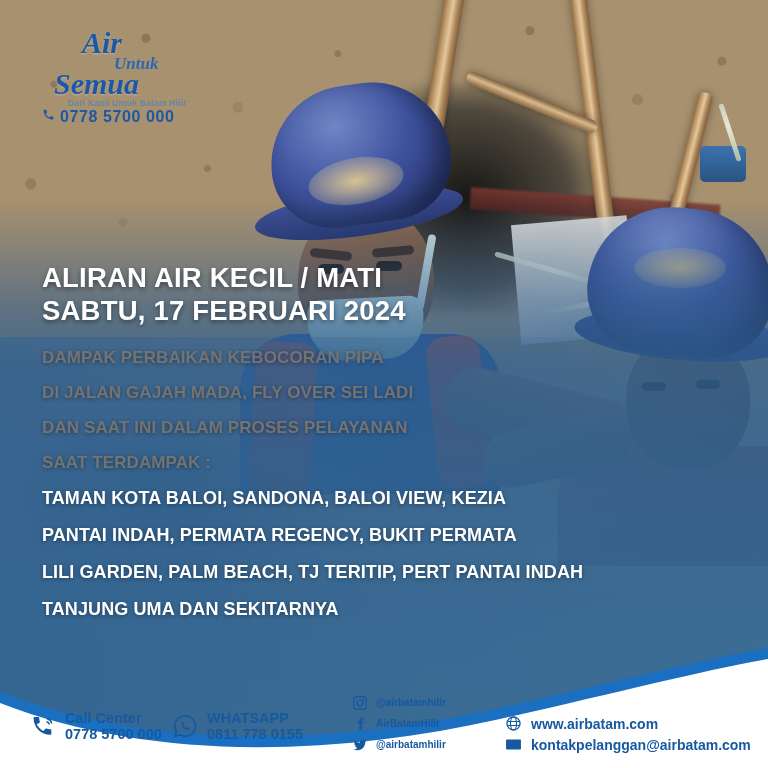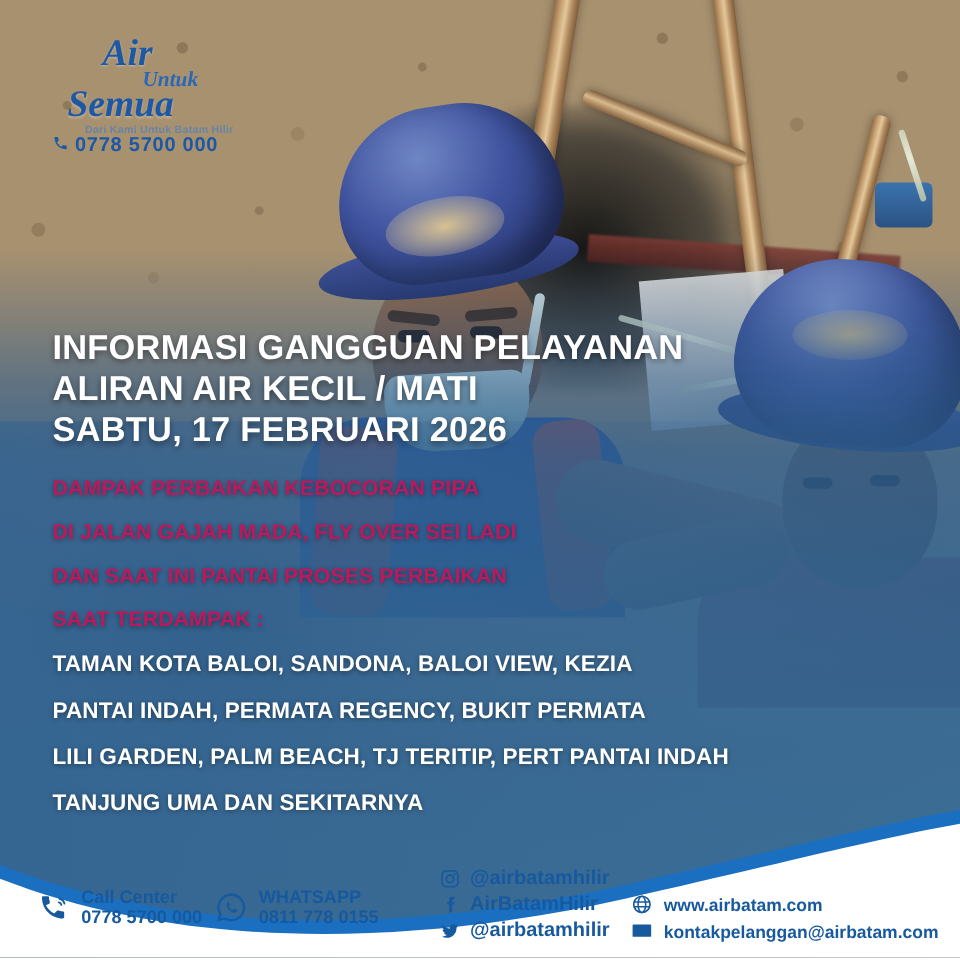--- a/index.html
+++ b/index.html
@@ -237,21 +237,21 @@
   
   .content { position:absolute; left:42px; top:262px; right:60px; }
   .headline {
     color:#ffffff; font-weight:bold; font-size:27.5px; line-height:31px;
     letter-spacing:.2px; text-shadow:0 2px 5px rgba(0,0,0,.45);
     white-space:nowrap;
   }
   .headline div { margin-bottom:2px; }
   .bodyblock { margin-top:22px; }
   .bodyblock div {
-    color:#be185d; font-weight:bold; font-size:17px; line-height:19px;
+    color:#737373; font-weight:bold; font-size:17px; line-height:19px;
     margin-bottom:16px; letter-spacing:.1px; white-space:nowrap;
     text-shadow:0 1px 4px rgba(0,0,0,.4);
   }
   .arealist { margin-top:6px; }
   .arealist div {
     color:#ffffff; font-weight:bold; font-size:18px; line-height:20px;
     margin-bottom:17px; letter-spacing:.1px; white-space:nowrap;
     text-shadow:0 1px 4px rgba(0,0,0,.4);
   }
 
@@ -261,21 +261,21 @@
     position:absolute; left:0; bottom:0; width:768px; height:78px;
     color:#17599f;
   }
   .f-item { position:absolute; display:flex; align-items:center; gap:9px; }
   .f-lines { display:flex; flex-direction:column; line-height:16px; }
   .f-lines span { font-size:14.5px; font-weight:bold; white-space:nowrap; }
   .f-call { left:30px; top:22px; }
   .f-wa   { left:172px; top:22px; }
   .f-soc  { left:352px; top:4px; }
   .f-soc .row { display:flex; align-items:center; gap:8px; height:21px; }
-  .f-soc .row span { font-size:16px; font-weight:bold; white-space:nowrap; }
+  .f-soc .row span { font-size:10px; font-weight:bold; white-space:nowrap; }
   .f-web  { left:505px; top:25px; }
   .f-web .row { display:flex; align-items:center; gap:9px; height:21px; }
   .f-web .row span { font-size:14px; font-weight:bold; white-space:nowrap; }
   .ic { flex:0 0 auto; display:inline-flex; align-items:center; justify-content:center; }
 </style>
 </head>
 <body>
 
 <div class="poster">
 
@@ -338,29 +338,28 @@
       <svg width="13" height="13" viewBox="0 0 24 24" fill="#1d58a6" aria-hidden="true">
         <path d="M6.6 10.8c1.4 2.8 3.8 5.2 6.6 6.6l2.2-2.2c.3-.3.7-.4 1-.2 1.2.4 2.4.6 3.6.6.6 0 1 .4 1 1V20c0 .6-.4 1-1 1C10.6 21 3 13.4 3 4c0-.6.4-1 1-1h3.5c.6 0 1 .4 1 1 0 1.3.2 2.5.6 3.6.1.4 0 .8-.2 1l-2.3 2.2z"></path>
       </svg>
     </div>
     <div class="l-phone">0778 5700 000</div>
   </div>
 
 
   <div class="content">
     <div class="headline">
-      <div>INFORMASI GANGGUAN PELAYANAN</div>
       <div>ALIRAN AIR KECIL / MATI</div>
-      <div>SABTU, 17 FEBRUARI 2026</div>
+      <div>SABTU, 17 FEBRUARI 2024</div>
     </div>
 
     <div class="bodyblock">
       <div>DAMPAK PERBAIKAN KEBOCORAN PIPA</div>
       <div>DI JALAN GAJAH MADA, FLY OVER SEI LADI</div>
-      <div>DAN SAAT INI PANTAI PROSES PERBAIKAN</div>
+      <div>DAN SAAT INI DALAM PROSES PELAYANAN</div>
       <div>SAAT TERDAMPAK :</div>
     </div>
 
     <div class="arealist">
       <div>TAMAN KOTA BALOI, SANDONA, BALOI VIEW, KEZIA</div>
       <div>PANTAI INDAH, PERMATA REGENCY, BUKIT PERMATA</div>
       <div>LILI GARDEN, PALM BEACH, TJ TERITIP, PERT PANTAI INDAH</div>
       <div>TANJUNG UMA DAN SEKITARNYA</div>
     </div>
   </div>

